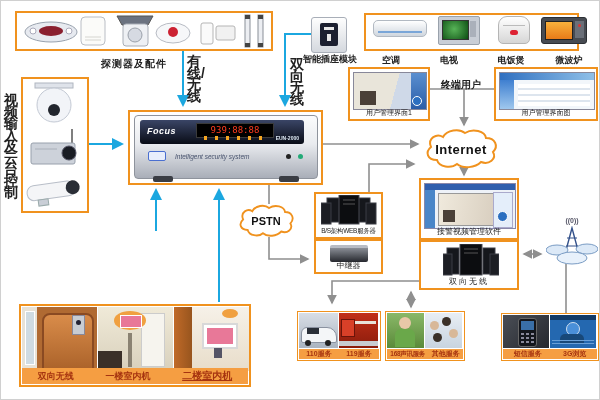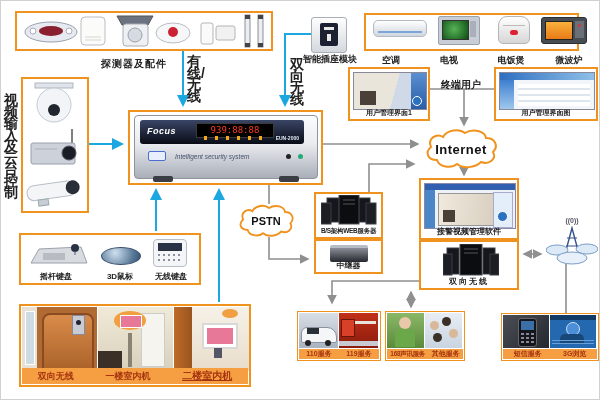--- a/index.html
+++ b/index.html
@@ -9,21 +9,21 @@
   .abs{position:absolute;}
   .obox{position:absolute;border:2px solid #F0921E;background:#fff;box-sizing:border-box;}
   .lbl{position:absolute;font-size:9px;font-weight:bold;color:#222;text-align:center;white-space:nowrap;}
   .vtext{position:absolute;width:13px;font-size:14px;font-weight:bold;line-height:11.5px;
          text-align:center;word-break:break-all;color:#222;}
   .cloud-txt{position:absolute;left:0;right:0;top:0;bottom:0;display:flex;align-items:center;
              justify-content:center;font-weight:bold;color:#111;}
   .band{position:absolute;background:#F59E42;display:flex;align-items:center;justify-content:space-around;}
   .band span{font-size:7px;font-weight:bold;color:#A63410;white-space:nowrap;}
   .photo{position:absolute;overflow:hidden;}
-  .scr-label{position:absolute;left:0;right:0;bottom:1px;text-align:center;font-size:7px;font-weight:bold;color:#222;white-space:nowrap;}
+  .scr-label{position:absolute;left:0;right:0;bottom:1px;text-align:center;font-size:7px;font-weight:normal;color:#222;white-space:nowrap;}
   svg{display:block;}
   
   .device{position:absolute;left:133px;top:114px;width:182px;height:62px;border-radius:4px;
           background:linear-gradient(180deg,#fbfcfd 0%,#e9ebef 45%,#a9aeb8 100%);border:1px solid #8e939c;}
   .dev-top{position:absolute;left:5px;top:4px;right:13px;height:24px;border-radius:3px;
            background:linear-gradient(180deg,#3a4566,#090c16);}
   .dev-brand{position:absolute;left:7px;top:6px;color:#fff;font-size:9px;font-weight:bold;font-style:italic;letter-spacing:.5px;}
   .dev-display{position:absolute;right:30px;top:3px;width:76px;height:13px;background:#000;border:1px solid #3a3a3a;
                color:#ff3b1f;font-family:"DejaVu Sans Mono",monospace;font-size:9px;line-height:12px;text-align:center;}
   .dev-icons{position:absolute;right:34px;top:16px;width:66px;height:4px;
@@ -257,37 +257,20 @@
     <svg class="abs" style="left:3px;top:9px;" width="52" height="40" viewBox="0 0 52 40">
       <polygon points="26,2 19,28 33,28" fill="none" stroke="#33518a" stroke-width="1.4"></polygon>
       <line x1="21" y1="12" x2="31" y2="12" stroke="#33518a"></line>
       <line x1="20" y1="20" x2="32" y2="20" stroke="#33518a"></line>
       <ellipse cx="11" cy="24" rx="11" ry="5" fill="#dce9f7" stroke="#7a9cc4"></ellipse>
       <ellipse cx="41" cy="23" rx="11" ry="5" fill="#dce9f7" stroke="#7a9cc4"></ellipse>
       <ellipse cx="26" cy="32" rx="15" ry="6" fill="#e8f1fb" stroke="#7a9cc4"></ellipse>
     </svg>
   </div>
 
-  <div class="obox" style="left:18px;top:232px;width:182px;height:52px;">
-    <svg class="abs" style="left:8px;top:6px;" width="60" height="24" viewBox="0 0 60 24">
-      <polygon points="2,22 10,8 52,6 58,22" fill="#d8dbe0" stroke="#9aa2ac"></polygon>
-      <rect x="14" y="12" width="22" height="7" fill="#b8bcc2"></rect>
-      <circle cx="46" cy="7" r="4" fill="#2a3346"></circle>
-        <line x1="46" y1="10" x2="46" y2="14" stroke="#556"></line>
-    </svg>
-    <div class="abs" style="left:80px;top:12px;width:38px;height:16px;border-radius:50%;background:radial-gradient(circle at 35% 30%,#cfe0ee,#5a7a9a 65%,#33506e);border:1px solid #3a516b;"></div>
-    <div class="abs" style="left:132px;top:4px;width:32px;height:26px;background:#f4f5f7;border:1px solid #b8bec8;border-radius:4px;">
-      <div class="abs" style="left:4px;top:3px;right:4px;height:8px;background:#2a3346;"></div>
-      <div class="abs" style="left:4px;top:14px;right:4px;height:2px;background:repeating-linear-gradient(90deg,#8a90a0 0 2px,transparent 2px 5px);"></div>
-      <div class="abs" style="left:4px;top:19px;right:4px;height:2px;background:repeating-linear-gradient(90deg,#8a90a0 0 2px,transparent 2px 5px);"></div>
-    </div>
-    <div class="lbl" style="left:10px;top:36px;width:50px;font-size:8px;">摇杆键盘</div>
-    <div class="lbl" style="left:76px;top:36px;width:46px;font-size:8px;">3D鼠标</div>
-    <div class="lbl" style="left:126px;top:36px;width:48px;font-size:8px;">无线键盘</div>
-  </div>
 
   <div class="obox" style="left:18px;top:303px;width:232px;height:83px;">
     <div class="photo" style="left:1px;top:1px;width:75px;height:64px;background:#b06a32;">
       <div class="abs" style="left:0;top:0;bottom:0;width:15px;background:#e8e2d6;"></div>
       <div class="abs" style="left:3px;top:4px;width:8px;height:52px;background:#cfdbe2;border:1px solid #fff;"></div>
       <div class="abs" style="left:20px;top:6px;width:48px;height:58px;background:linear-gradient(180deg,#d98c4a,#a86028);border:2px solid #8a4a22;border-radius:8px 8px 0 0;"></div>
       <div class="abs" style="left:50px;top:8px;width:11px;height:18px;background:#c8ccd2;border:1px solid #889;">
         <div class="abs" style="left:3px;top:4px;width:5px;height:5px;border-radius:50%;background:#223;"></div>
       </div>
     </div>

